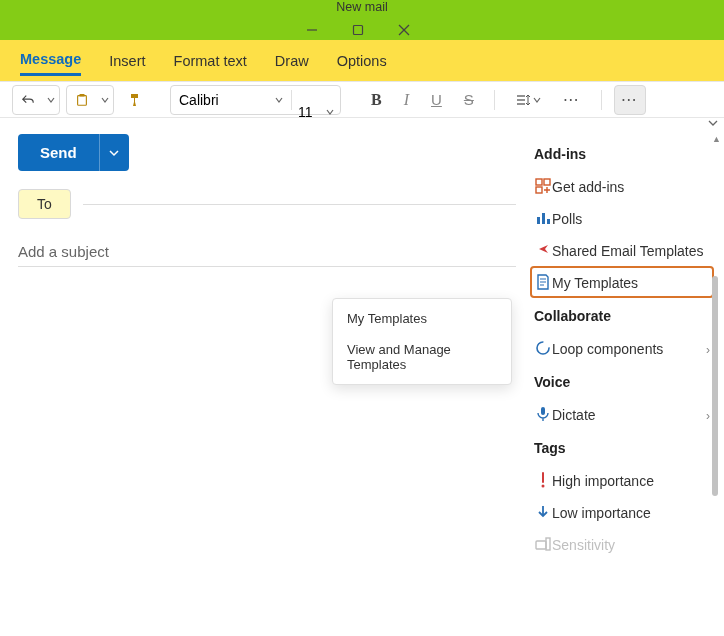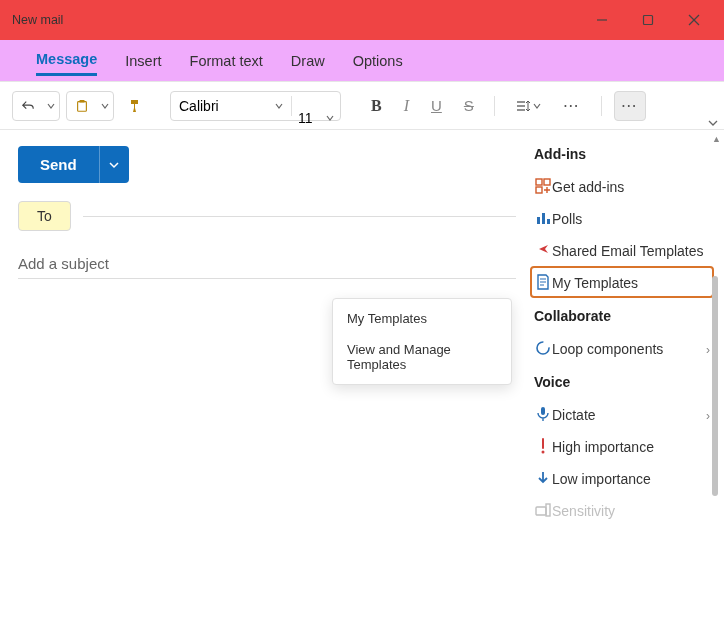--- a/index.html
+++ b/index.html
@@ -1,24 +1,24 @@
 <!DOCTYPE html>
 <html><head>
 <meta charset="utf-8">
 <style>
   * { box-sizing: border-box; margin: 0; padding: 0; font-family: "Segoe UI", sans-serif; }
   body { width: 724px; height: 636px; background: #fff; overflow: hidden; position: relative; }
-  .titlebar { height: 40px; background: #ef4444; display: flex; align-items: center; padding: 0 12px; justify-content: space-between; }
+  .titlebar { height: 40px; background: #84cc16; display: flex; align-items: center; padding: 0 12px; justify-content: space-between; flex-direction: column; }
   .titlebar .title { font-size: 12.5px; color: #333; }
   .window-controls { display: flex; gap: 26px; padding-right: 8px; }
   .window-controls .ctrl { color: #444; display:flex; align-items:center; justify-content:center; width:20px; height:20px; }
-  .tabs { height: 42px; display: flex; align-items: center; gap: 28px; padding: 0 36px; border-bottom: 1px solid #e6e6e6; background:#f0abfc; }
+  .tabs { height: 42px; display: flex; align-items: center; gap: 28px; padding: 0 20px; border-bottom: 1px solid #e6e6e6; background:#fde047; }
   .tab { font-size: 14.5px; color: #333; padding: 6px 0; cursor: pointer; }
   .tab.active { color: #0f6cbd; border-bottom: 3px solid #0f6cbd; font-weight: 600; }
-  .toolbar { height: 48px; display: flex; align-items: center; padding: 0 12px; gap: 6px; border-bottom: 1px solid #e6e6e6; }
+  .toolbar { height: 36px; display: flex; align-items: center; padding: 0 12px; gap: 6px; border-bottom: 1px solid #e6e6e6; }
   .tb-group { display: flex; align-items: center; gap: 0; border: 1px solid #d9d9d9; border-radius: 4px; height: 30px; background:#fff; }
   .tb-btn { display: flex; align-items: center; justify-content: center; padding: 0 8px; height: 30px; font-size: 13px; color: #444; cursor:pointer; }
   .tb-sep { width:1px; background:#e0e0e0; height:20px; margin: 0 0; }
   .font-select { width: 120px; padding: 0 8px; font-size: 14px; height: 30px; display:flex; align-items:center; justify-content:space-between; }
   .size-select { width: 48px; padding: 0 6px; font-size: 14px; display:flex; align-items:center; justify-content:space-between;margin-top:24px; }
   .solo { border:none; }
   .ellipsis-btn { border:1px solid #d9d9d9; background:#ededed; border-radius:4px; width:32px; height:30px; display:flex; align-items:center; justify-content:center; }
   .compose { padding: 16px 18px; position: relative; }
   .send-row { display:flex; gap:0; margin-bottom: 18px; }
   .send-btn { background:#0f6cbd; color:#fff; font-size:15px; font-weight:600; border:none; border-radius:4px 0 0 4px; padding: 10px 22px; cursor:pointer; }
@@ -233,20 +233,21 @@
     <span class="sp-icon">
         <svg width="18" height="18" viewBox="0 0 18 18">
           <rect x="7" y="2" width="4" height="8" rx="2" fill="#2a6fb5"></rect>
           <path d="M4 8 A5 5 0 0 0 14 8 M9 13 V16" fill="none" stroke="#2a6fb5" stroke-width="1.4"></path>
         </svg>
       </span>
     <span>Dictate</span>
     <span class="chev">›</span>
   </div>
 
+  <div class="sp-h">Tags</div>
   <div class="sp-item">
     <span class="sp-icon">
         <svg width="18" height="18" viewBox="0 0 18 18">
           <path d="M9 2 V11" stroke="#d13b3b" stroke-width="2" stroke-linecap="round"></path>
           <circle cx="9" cy="15" r="1.5" fill="#d13b3b"></circle>
         </svg>
       </span>
     <span>High importance</span>
   </div>
   <div class="sp-item">

